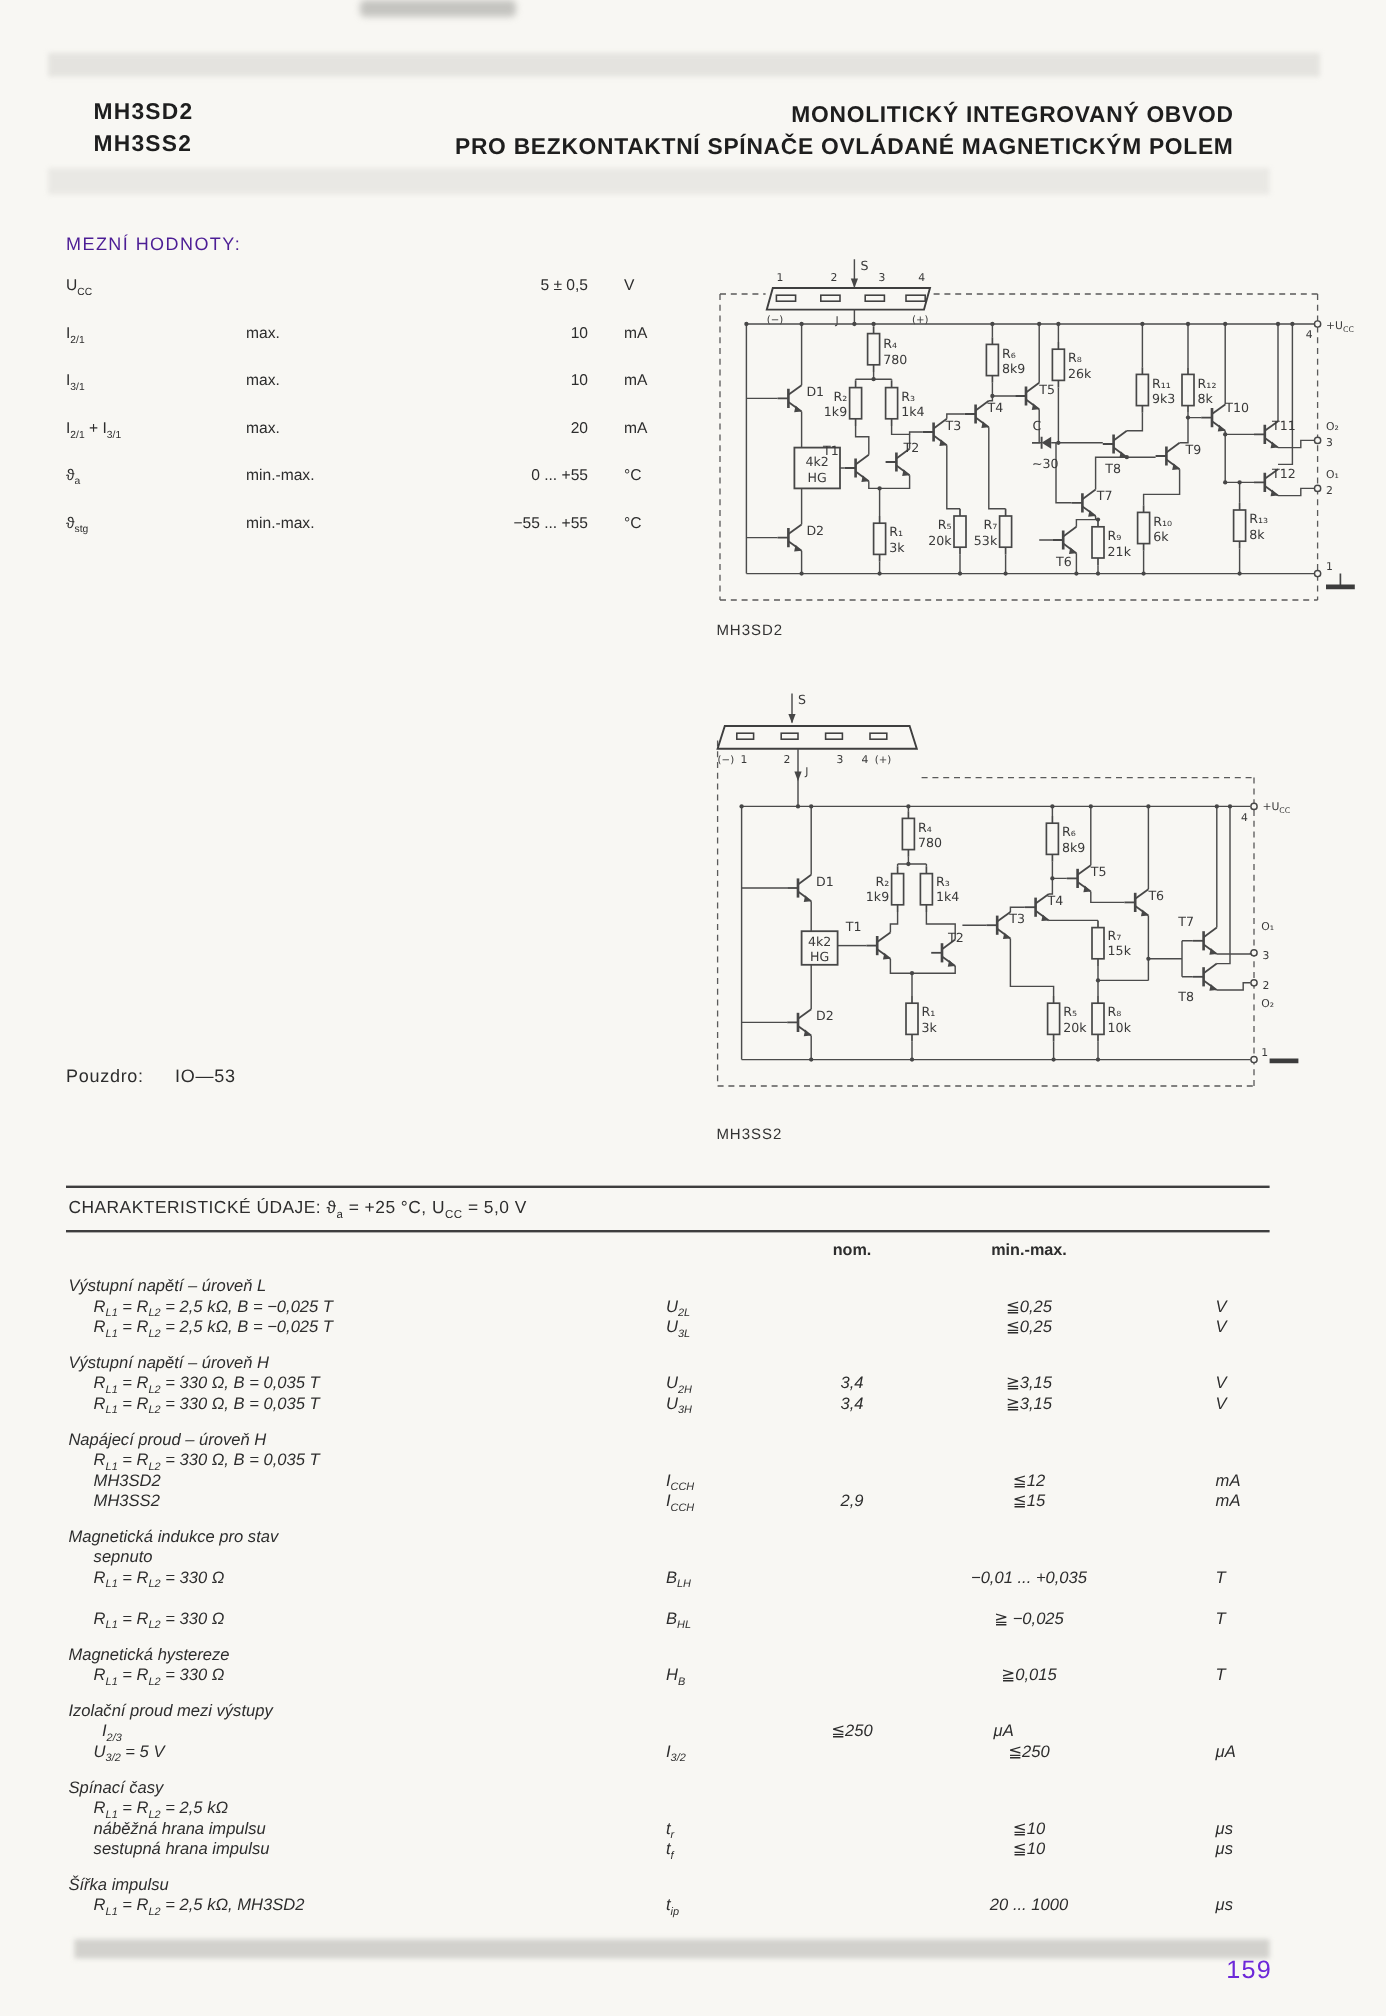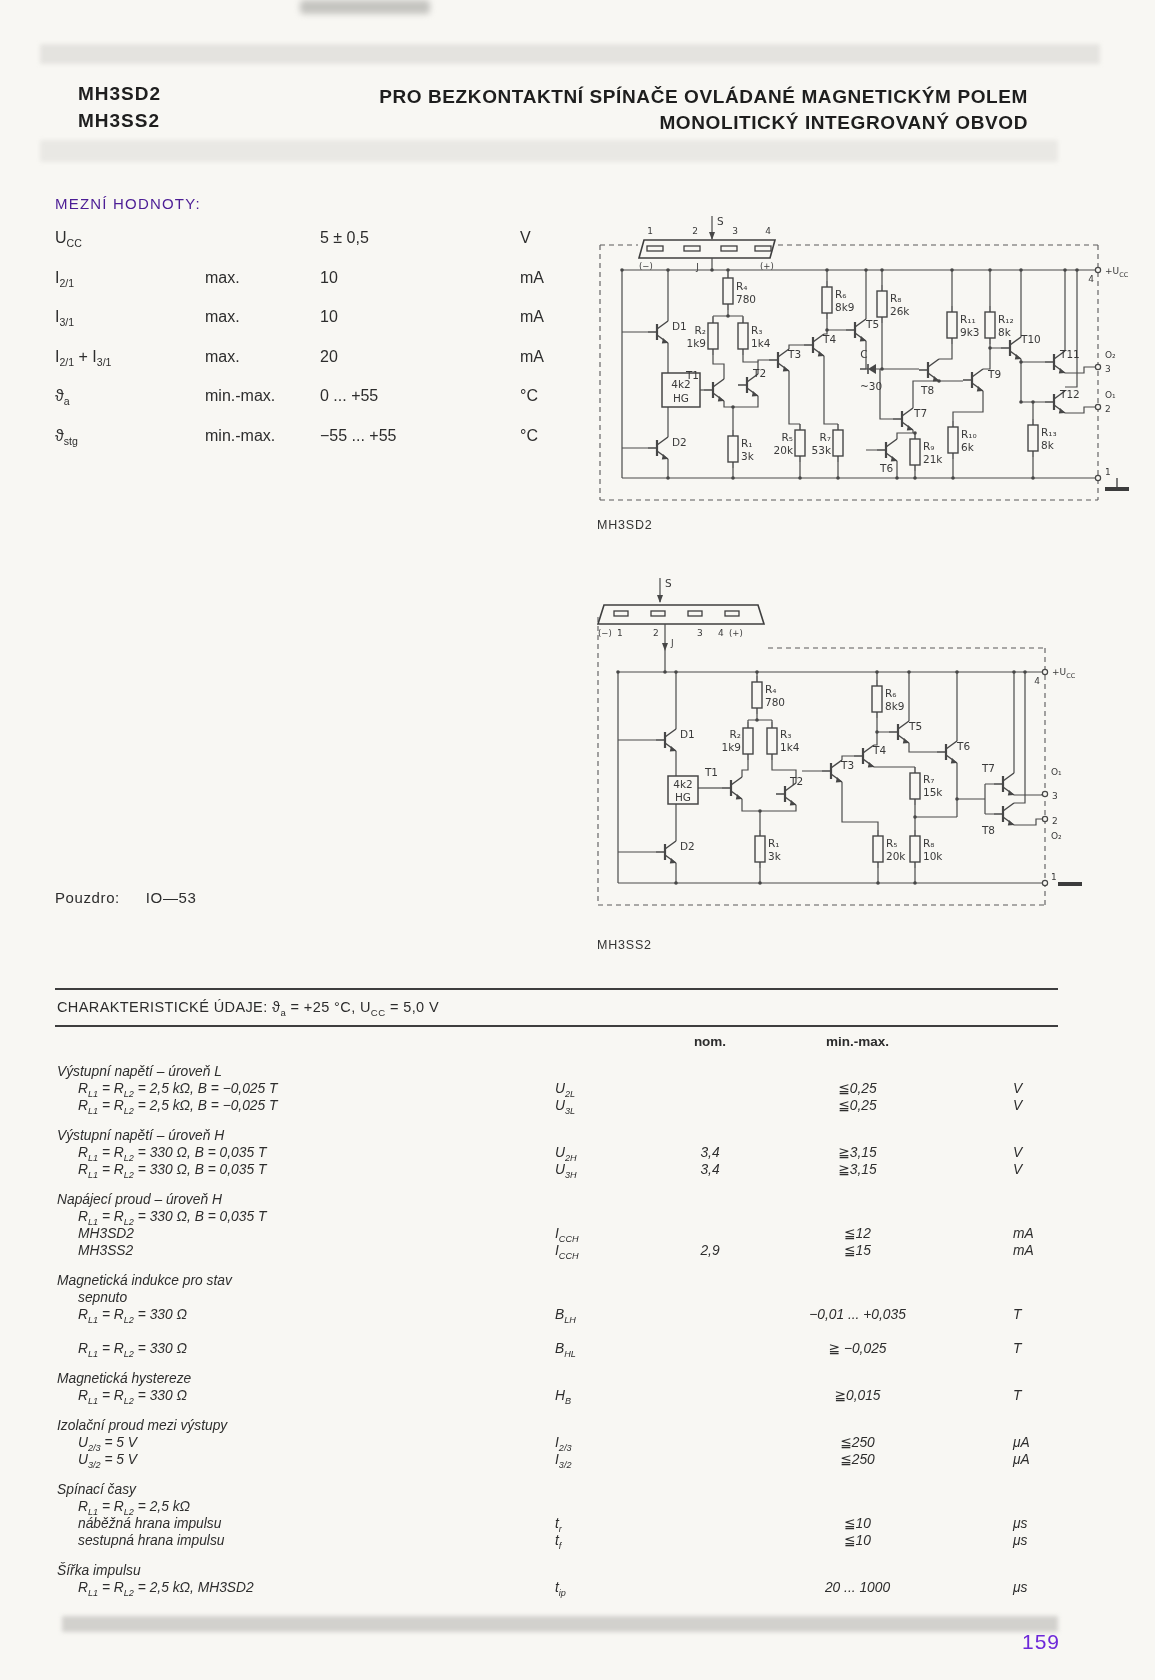--- a/index.html
+++ b/index.html
@@ -10,22 +10,22 @@
   
   .smudge{background:#9a9a96;opacity:.55;filter:blur(3px);border-radius:4px;}
   .band{background:#d8d7d3;opacity:.6;filter:blur(2px);}
   
   .hdr-left{left:78px;top:80px;font-size:19px;font-weight:bold;line-height:27px;letter-spacing:1px;color:#1e1e1e;}
   .hdr-right{right:127px;top:84px;width:760px;text-align:right;font-size:19px;font-weight:bold;
              line-height:26px;letter-spacing:.6px;color:#1e1e1e;}
   
   .limits{left:55px;top:195px;width:560px;}
   .limits-title{font-size:15px;letter-spacing:1.2px;color:#4c1d95;}
-  .lrow{display:grid;grid-template-columns:150px 115px 170px auto;height:27.5px;line-height:27.5px;font-size:16px;margin-top:12px;}
-  .lrow .val{text-align:left;}
+  .lrow{display:grid;grid-template-columns:150px 115px 170px auto;height:27.5px;line-height:27.5px;font-size:13px;margin-top:12px;}
+  .lrow .val{text-align:right;}
   .lrow .unit{padding-left:30px;}
   .limits-rows{margin-top:10px;}
   
   .fig-caption{font-size:12.5px;letter-spacing:.8px;color:#333;}
   .pouzdro{left:55px;top:889px;font-size:15px;letter-spacing:.6px;text-align:center;}
   .pouzdro .pv{margin-left:26px;}
   
   .chart{left:55px;top:988px;width:1003px;}
   .char-head{border-top:2.5px solid #3e3e3e;border-bottom:2.5px solid #3e3e3e;
              padding:9px 0 10px 2px;font-size:14.5px;letter-spacing:.4px;}
@@ -59,22 +59,22 @@
 <div class="abs smudge" style="left:300px;top:0;width:130px;height:14px;"></div>
 <div class="abs band" style="left:40px;top:44px;width:1060px;height:20px;"></div>
 <div class="abs band" style="left:40px;top:140px;width:1018px;height:22px;opacity:.45;"></div>
 <div class="abs band" style="left:62px;top:1616px;width:996px;height:16px;opacity:.8;background:#c9c8c4;"></div>
 
 <div class="abs hdr-left">
   <div>MH3SD2</div>
   <div>MH3SS2</div>
 </div>
 <div class="abs hdr-right">
+  <div>MONOLITICKÝ INTEGROVANÝ OBVOD</div>
   <div>PRO BEZKONTAKTNÍ SPÍNAČE OVLÁDANÉ MAGNETICKÝM POLEM</div>
-  <div>MONOLITICKÝ INTEGROVANÝ OBVOD</div>
 </div>
 
 <div class="abs limits">
   <div class="limits-title">MEZNÍ HODNOTY:</div>
   <div class="limits-rows">
     <div class="lrow">
         <span class="sym">U<sub>CC</sub></span>
         <span></span>
         <span class="val">5 ± 0,5</span>
         <span class="unit">V</span>
@@ -670,21 +670,20 @@
           <span class="sym">H<sub>B</sub></span>
           <span class="nom"></span>
           <span class="mm">≧0,015</span>
           <span class="unit">T</span>
         </div>
     </div>
 
     <div class="sect">
       <div class="sect-title">Izolační proud mezi výstupy</div>
       <div class="trow">
-          <span class="cond">U<sub>2/3</sub> = 5 V</span>
           <span class="sym">I<sub>2/3</sub></span>
           <span class="nom"></span>
           <span class="mm">≦250</span>
           <span class="unit">μA</span>
         </div>
       <div class="trow">
           <span class="cond">U<sub>3/2</sub> = 5 V</span>
           <span class="sym">I<sub>3/2</sub></span>
           <span class="nom"></span>
           <span class="mm">≦250</span>

